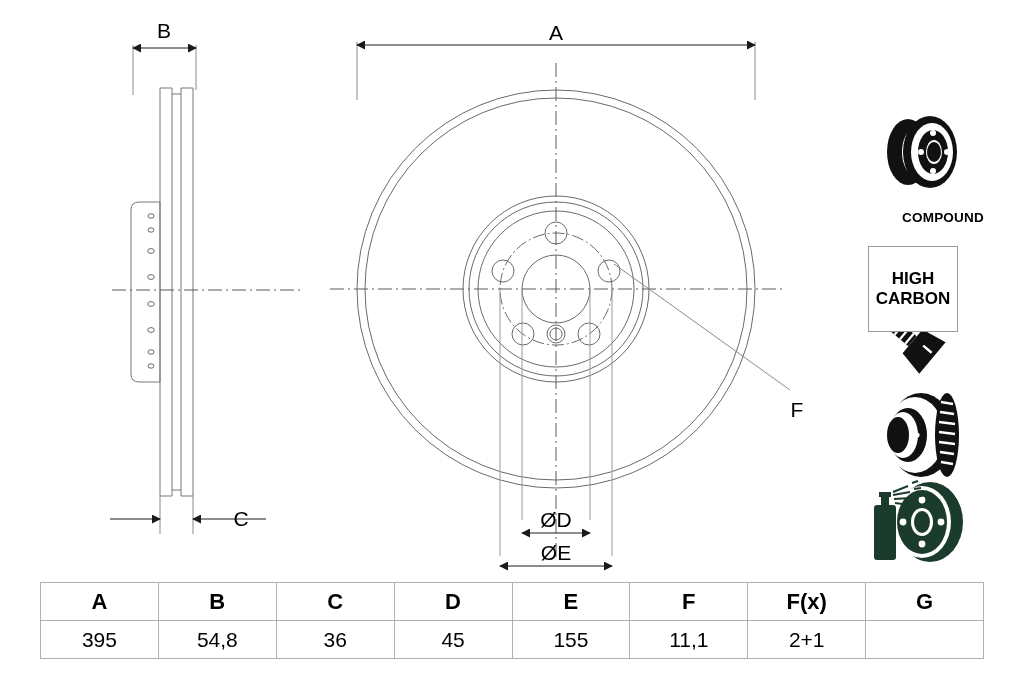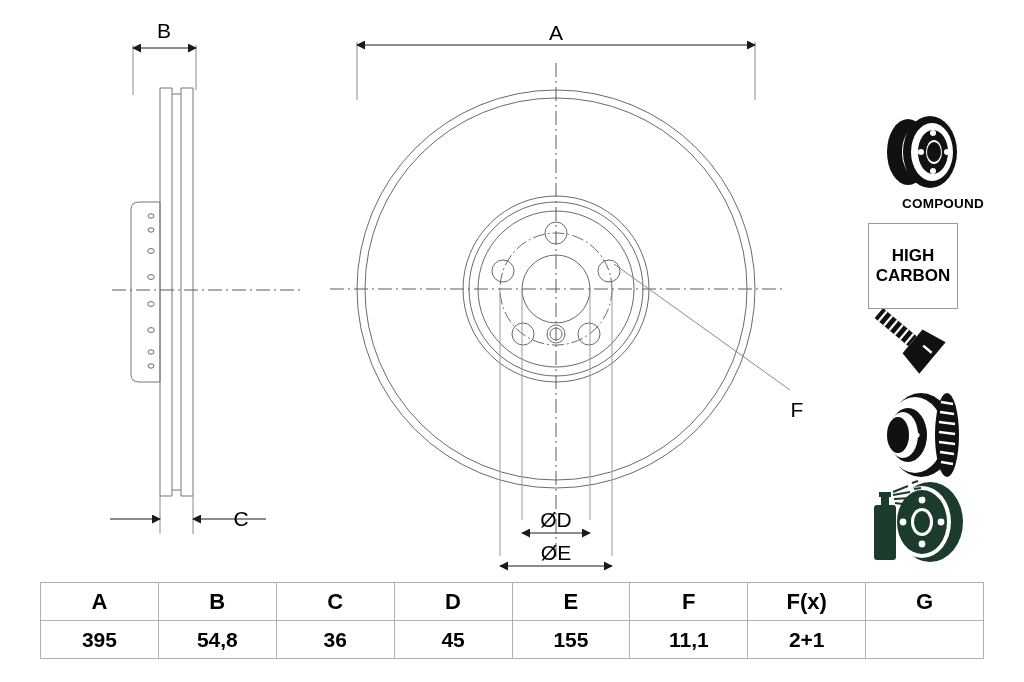--- a/index.html
+++ b/index.html
@@ -16,31 +16,31 @@
     border-collapse:collapse;table-layout:fixed;
   }
   #spec-table td{
     border:1px solid #b0b0b0;
     text-align:center;
     height:37px;
     font-size:21px;
     padding:0;
   }
   #spec-table tr.head td{font-weight:bold;font-size:22px;}
-  #spec-table tr.vals td{font-weight:bold;font-size:21px;}
+  #spec-table tr.vals td{font-weight:normal;font-size:21px;}
 
   
   #icon-column{position:absolute;left:868px;top:110px;width:150px;}
   .icon-block{display:flex;flex-direction:column;align-items:center;}
   #compound-label{
     font-weight:bold;font-size:13.5px;letter-spacing:.2px;
-    margin-top:4px;text-align:center;
+    margin-top:18px;text-align:center;
   }
   #high-carbon-box{
-    margin-top:12px;
+    margin-top:21px;
     width:88px;height:84px;
     border:1.5px solid #9a9a9a;background:#fff;
     display:flex;flex-direction:column;align-items:center;justify-content:center;
     line-height:1.18;
   }
   #high-carbon-box span{font-weight:bold;font-size:17px;text-align:center;}
 </style>
 </head>
 <body>
 

